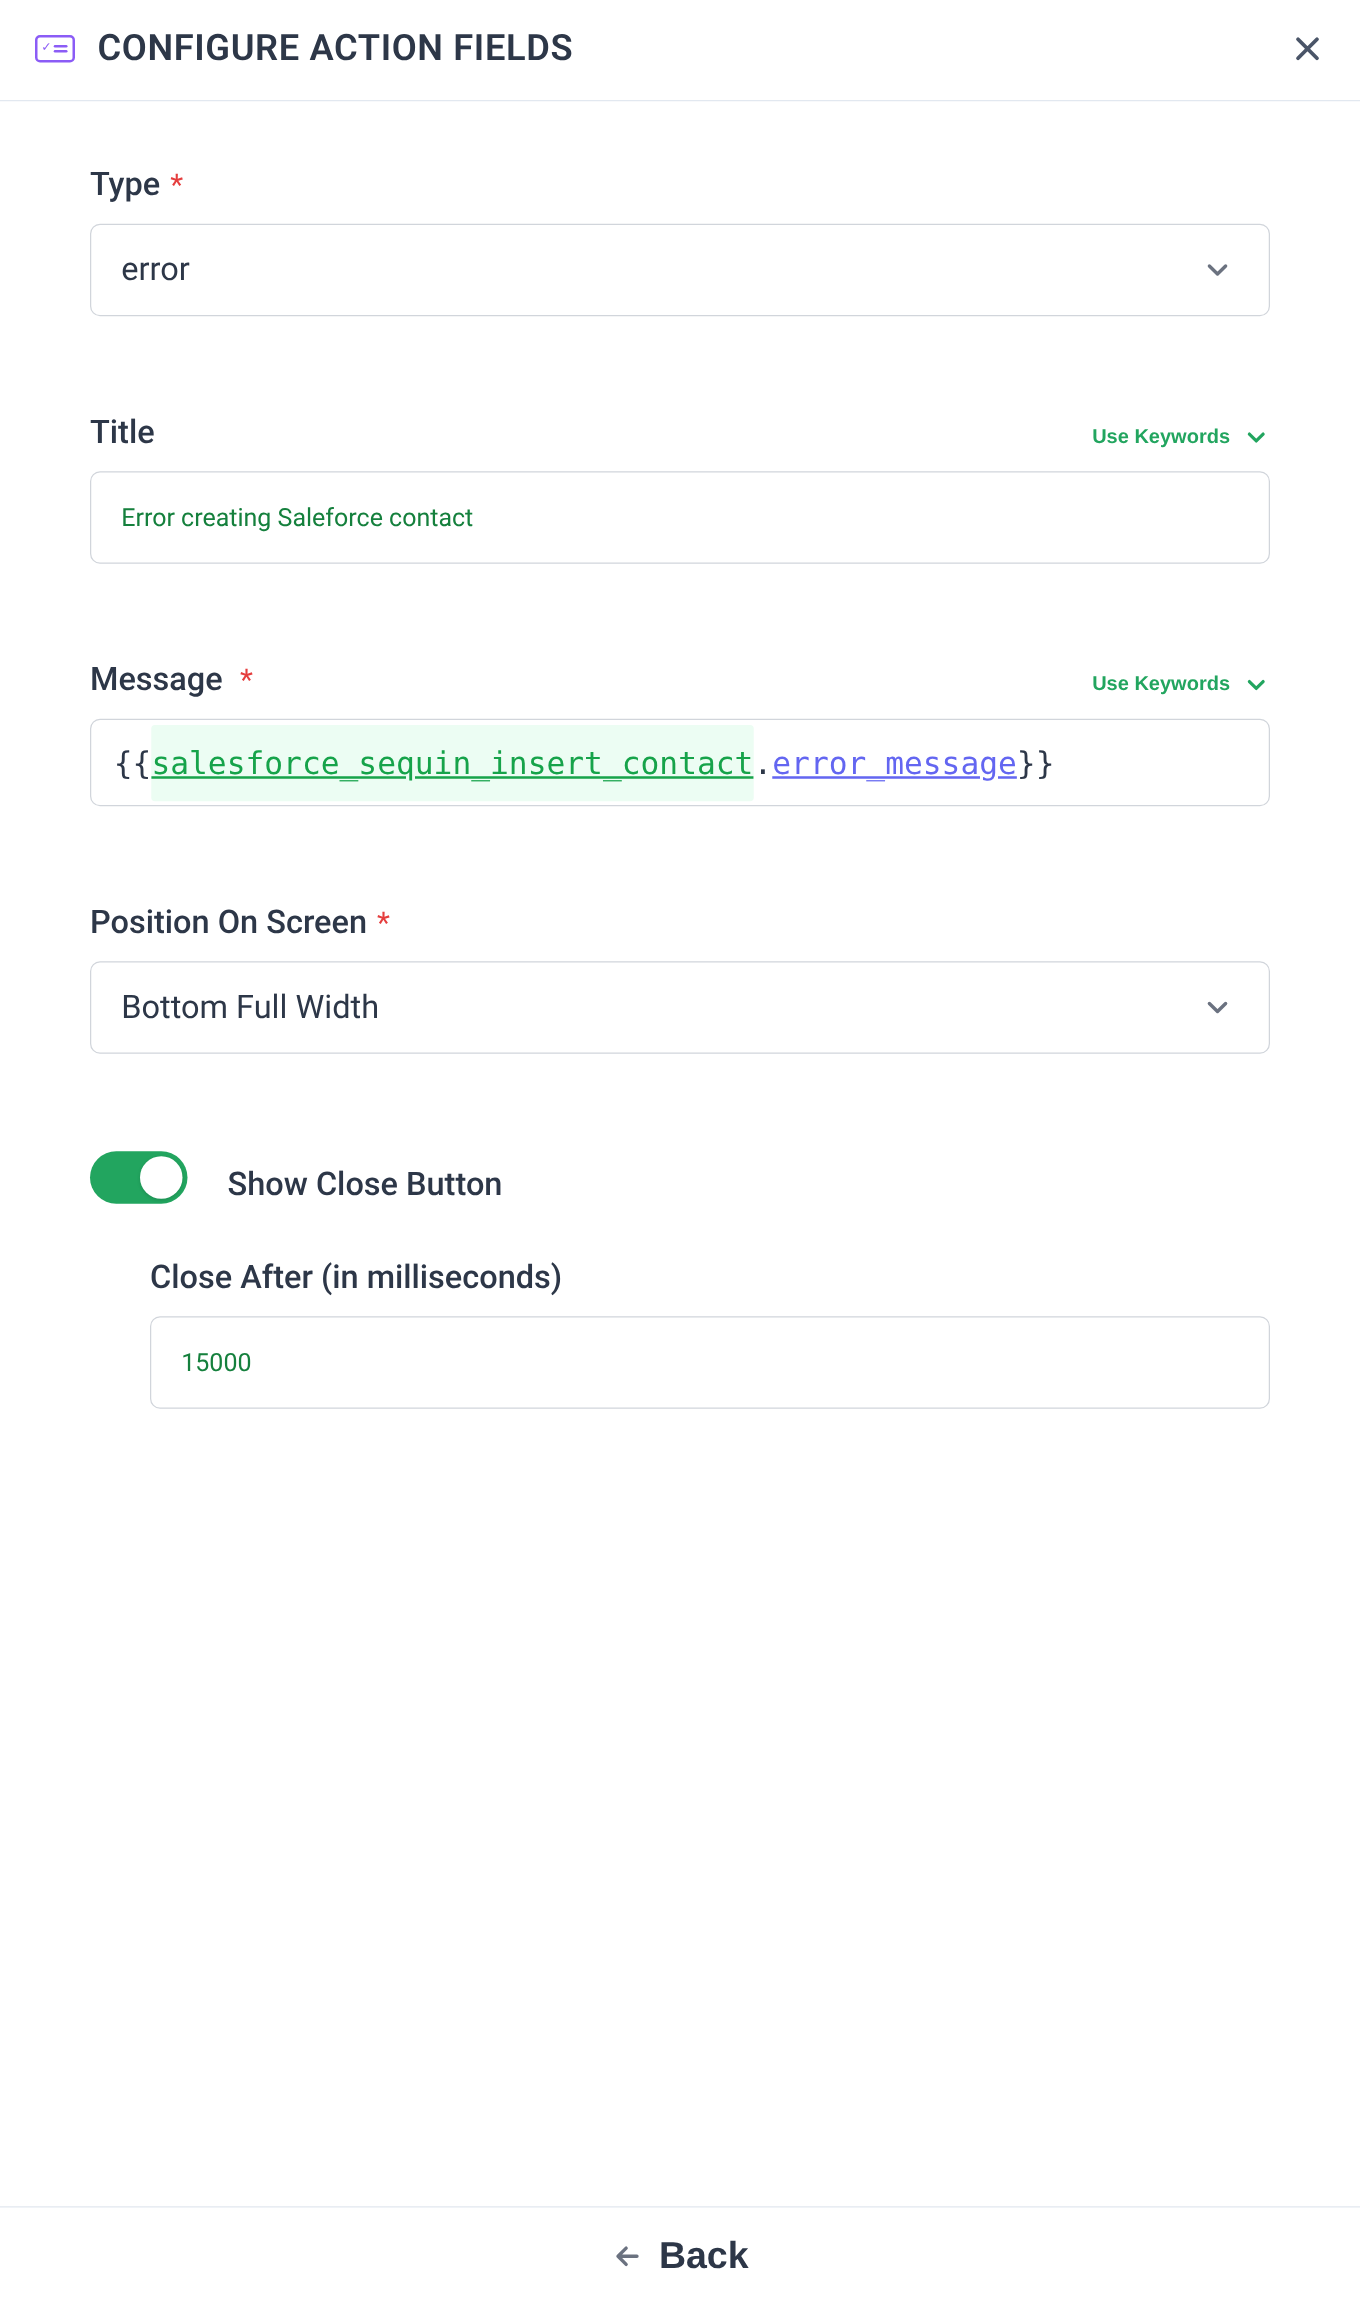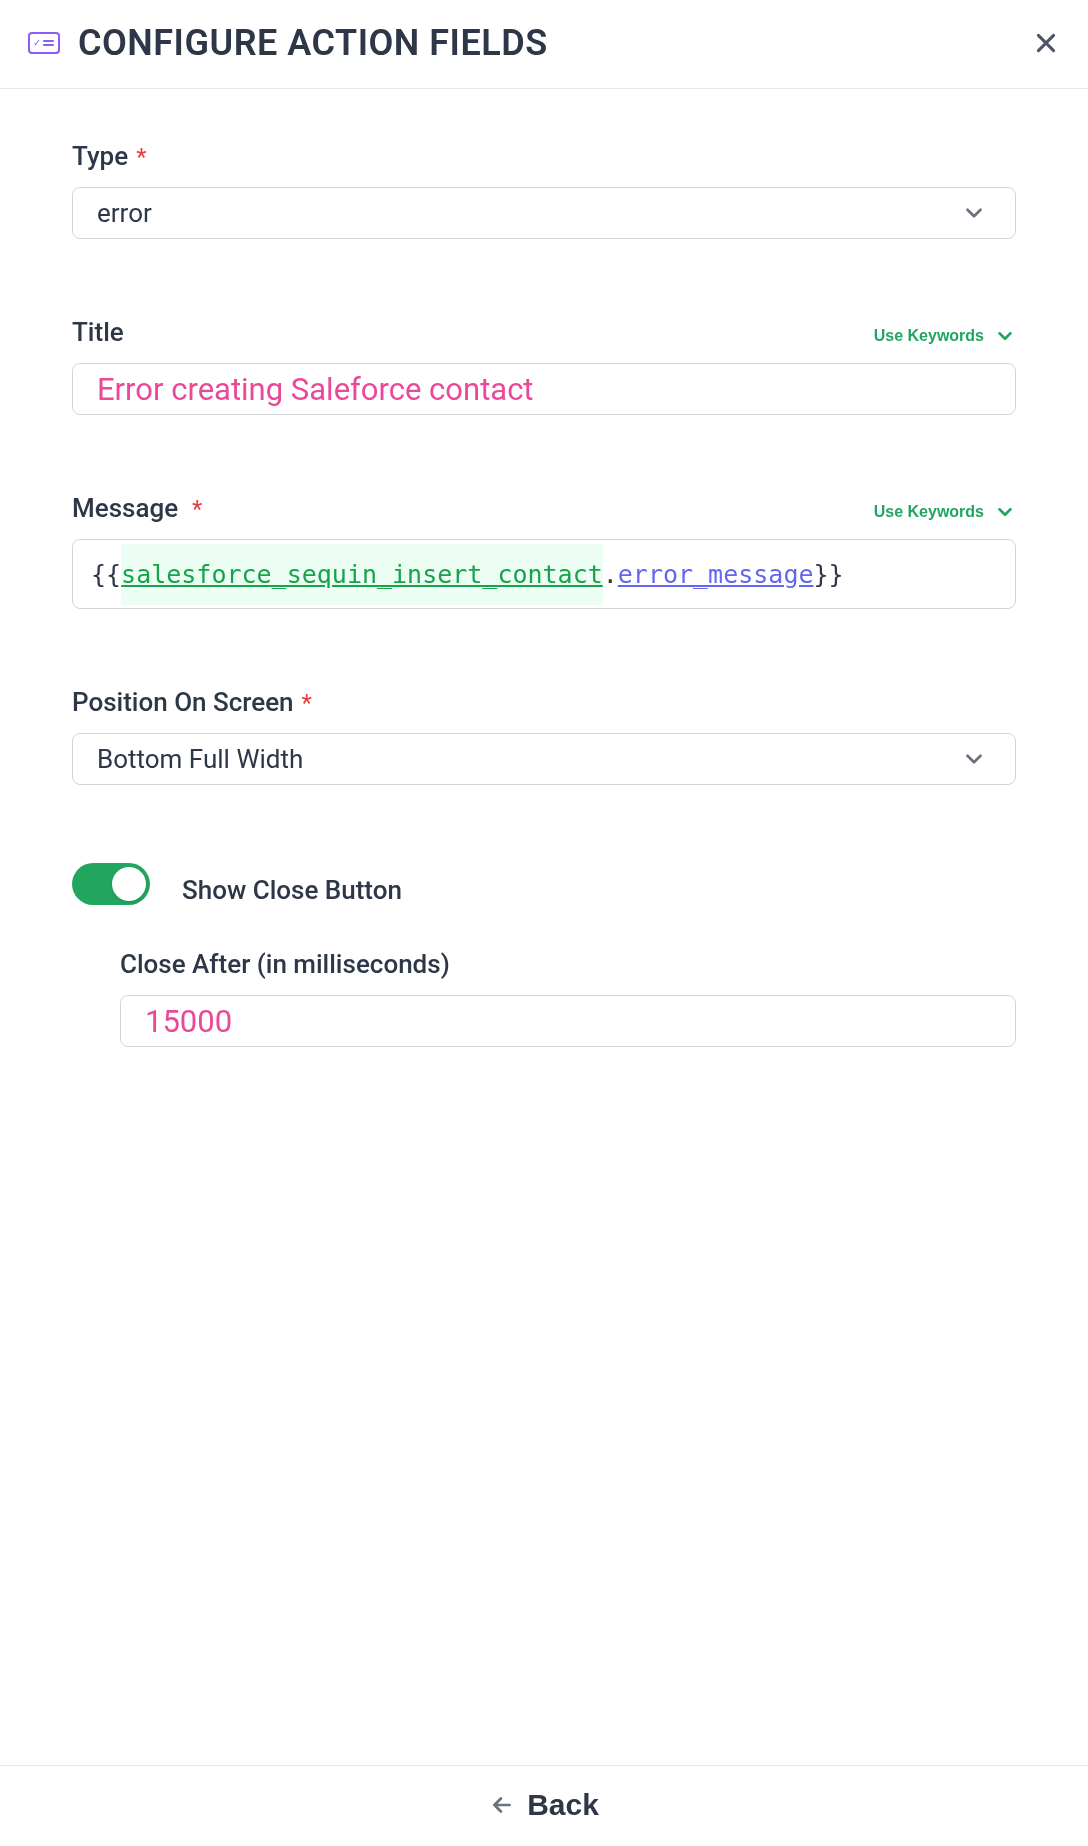--- a/index.html
+++ b/index.html
@@ -32,21 +32,21 @@
     gap: 2px;
   }
   .header-icon .check { color: #8b5cf6; font-size: 10px; line-height: 1; }
   .header-icon .lines {
     display: flex; flex-direction: column; gap: 2px;
   }
   .header-icon .lines span {
     display: block; width: 11px; height: 2px; background: #8b5cf6; border-radius: 1px;
   }
   .header-title {
-    font-size: 36px;
+    font-size: 29px;
     font-weight: 600;
     letter-spacing: 0.5px;
     color: #2d3748;
     flex: 1;
   }
   .close-btn {
     width: 28px; height: 28px;
     background: none; border: none; cursor: pointer;
     display: flex; align-items: center; justify-content: center;
     color: #4a5568;
@@ -87,32 +87,32 @@
   .use-keywords svg { width: 22px; height: 22px; stroke: #22a55f; stroke-width: 2.8; }
 
   .select, .text-input, .code-input {
     width: 100%;
     border: 1px solid #d1d5db;
     border-radius: 8px;
     background: #fff;
     display: flex;
     align-items: center;
     padding: 0 24px;
-    height: 52px;
+    height: 74px;
     font-size: 26px;
     color: #2d3748;
     position: relative;
   }
   .select { cursor: pointer; justify-content: space-between; padding-right: 28px; }
   .select-value { flex: 1; }
   .chevron { width: 26px; height: 26px; stroke: #6b7280; stroke-width: 2.5; flex-shrink: 0; }
 
   .text-input input {
     border: none; outline: none; width: 100%; height: 100%;
-    font-size: 31px; color: #ec4899; background: transparent;
+    font-size: 20px; color: #15803d; background: transparent;
     font-family: inherit;
   }
 
   .code-input {
     height: 70px;
     font-family: ui-monospace, Menlo, Consolas, monospace;
     font-size: 25px;
     padding: 0 18px;
   }
   .code-input .brace { color: #2d3748; }

